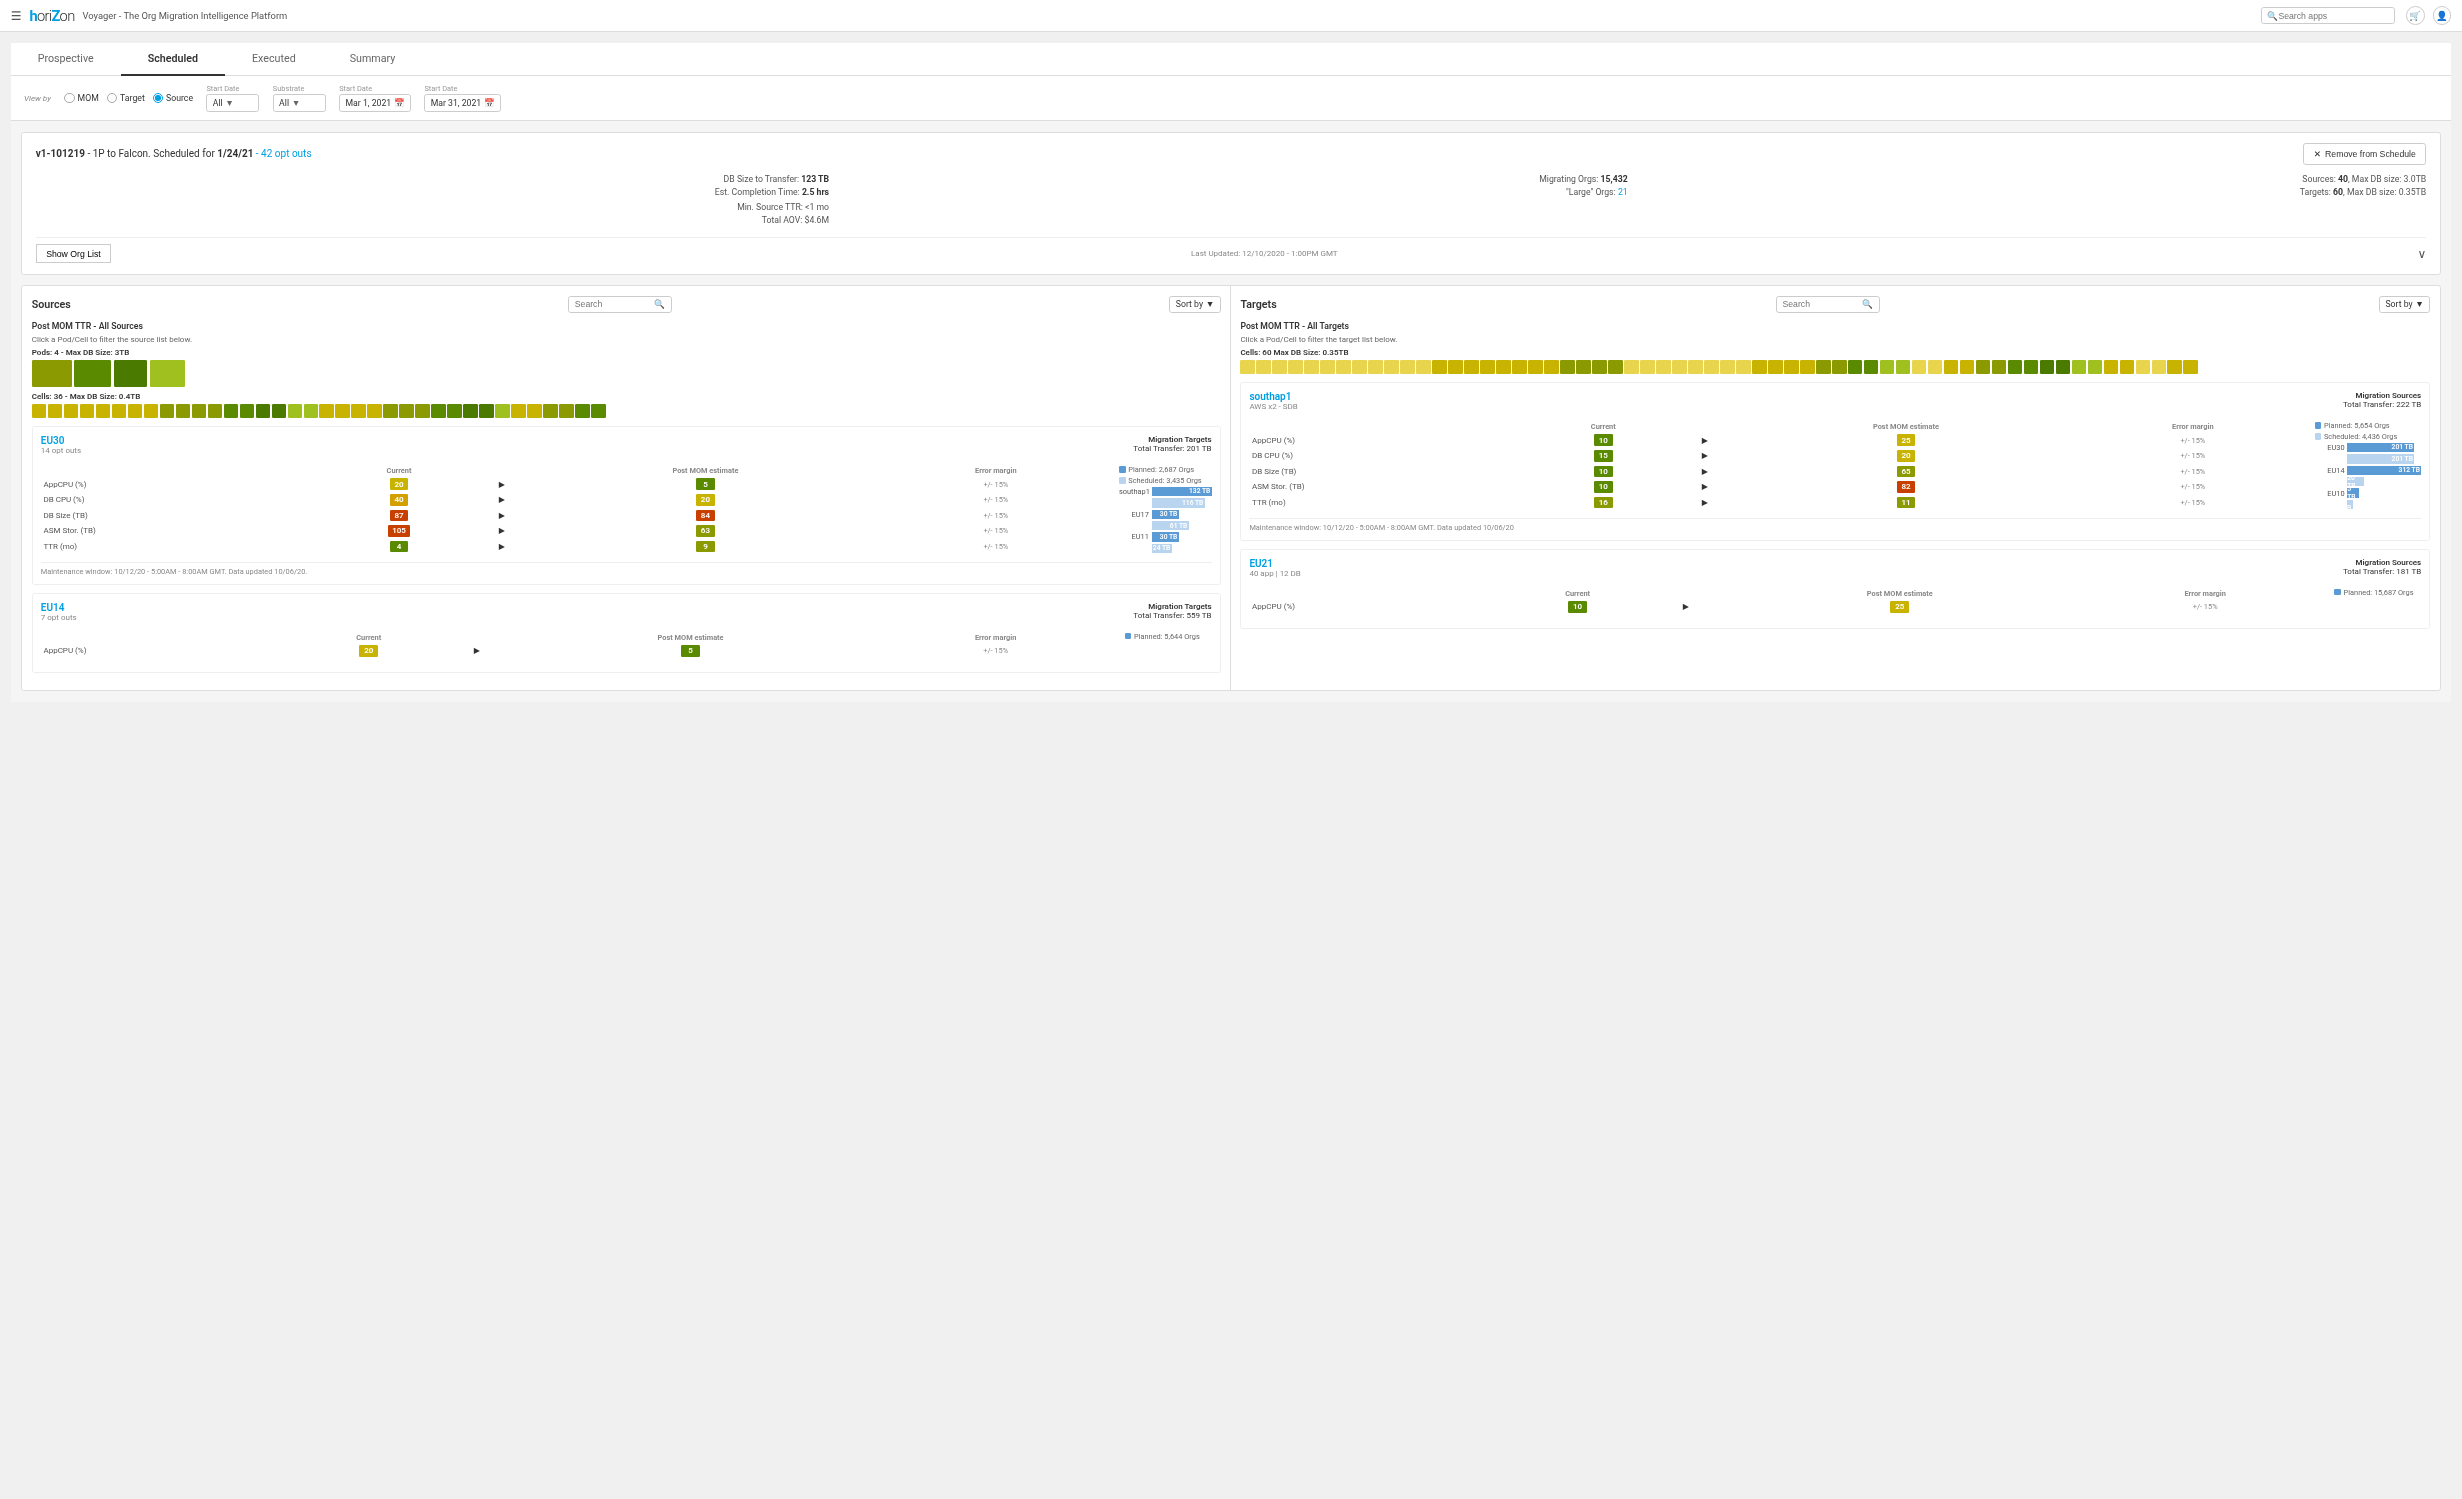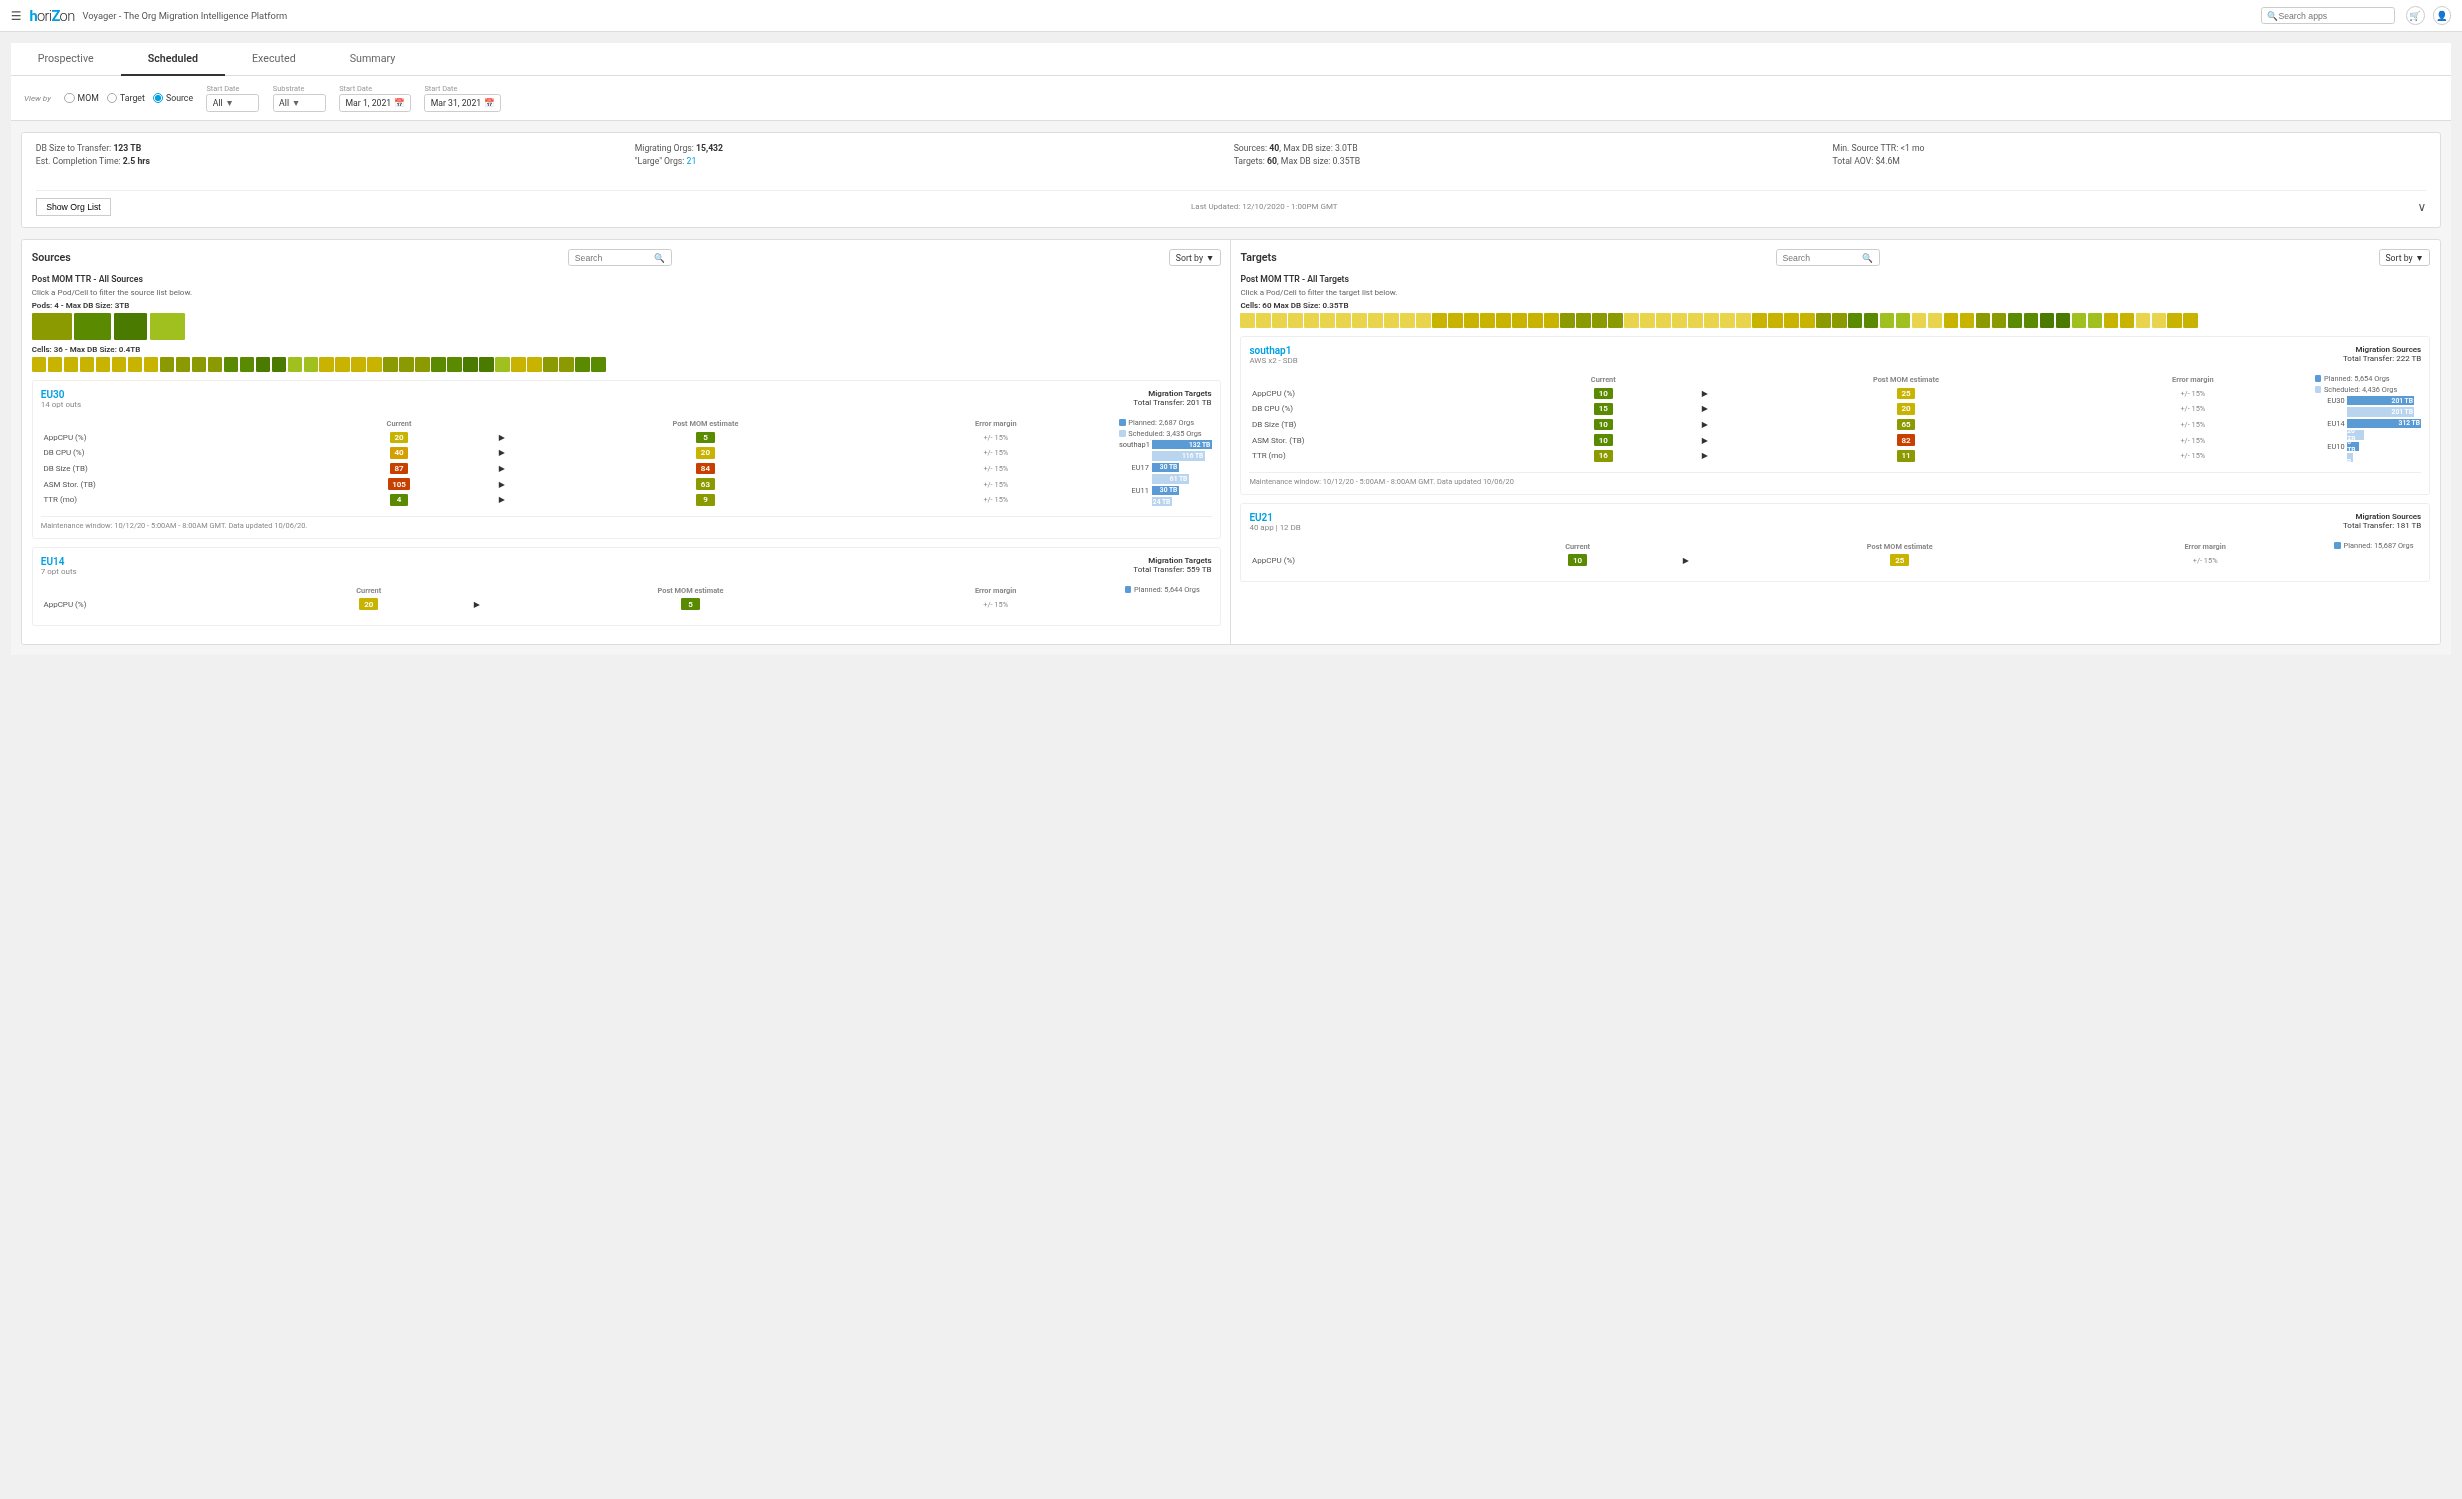--- a/index.html
+++ b/index.html
@@ -43,21 +43,21 @@
     .content { background: #f5f5f5; padding: 10.7px; }
     
     
     .schedule-card { background: #fff; border: 0.7px solid #ddd; border-radius: 2.7px; padding: 10.7px 13.4px; margin-bottom: 10.7px; }
     .schedule-header { display: flex; align-items: center; justify-content: space-between; margin-bottom: 9.4px; }
     .schedule-title { font-size: 10px; color: #333; }
     .schedule-title strong { font-weight: 700; }
     .schedule-title a { color: #00a0e3; text-decoration: none; }
     .remove-btn { display: flex; align-items: center; gap: 4px; border: 0.7px solid #ccc; border-radius: 2.7px; padding: 4.7px 9.4px; cursor: pointer; font-size: 8.7px; color: #333; background: #fff; }
     
-    .schedule-stats { display: grid; grid-template-columns: repeat(4, 1fr); gap: 5.3px; margin-bottom: 24px; }
+    .schedule-stats { display: grid; grid-template-columns: repeat(3, 1fr); gap: 5.3px; margin-bottom: 12px; text-align: right; }
     .stat-row { display: flex; flex-direction: column; gap: 2.7px; }
     .stat-item { font-size: 8.7px; color: #555; }
     .stat-item strong { color: #333; }
     .stat-item a { color: #00a0e3; text-decoration: none; }
     
     .schedule-actions { display: flex; justify-content: space-between; align-items: center; border-top: 0.7px solid #eee; padding-top: 6.7px; }
     .show-org-btn { border: 0.7px solid #ccc; border-radius: 0; padding: 3.3px 9.4px; cursor: pointer; font-size: 8.7px; background: #fff; }
     .last-updated { font-size: 8px; color: #888; }
     
     
@@ -189,20 +189,29 @@
       <div class="date-input">
         <span>Mar 31, 2021</span>
         <span>📅</span>
       </div>
     </div>
   </div>
 
   <div class="content">
 
     <div class="schedule-card">
+      <div class="schedule-header">
+        <div class="schedule-title">
+          <strong>v1-101219</strong><span> - 1P to Falcon. Scheduled for </span><strong>1/24/21</strong><a href="#" style="color:#00a0e3;"> - 42 opt outs</a>
+        </div>
+        <button class="remove-btn">
+          <span>✕</span>
+          <span>Remove from Schedule</span>
+        </button>
+      </div>
 
       <div class="schedule-stats">
         <div class="stat-row">
           <div class="stat-item"><span>DB Size to Transfer:</span> <strong>123 TB</strong></div>
           <div class="stat-item"><span>Est. Completion Time:</span> <strong>2.5 hrs</strong></div>
         </div>
         <div class="stat-row">
           <div class="stat-item"><span>Migrating Orgs:</span> <strong>15,432</strong></div>
           <div class="stat-item"><span>"Large" Orgs:</span> <a href="#" style="color:#00a0e3;">21</a></div>
         </div>

